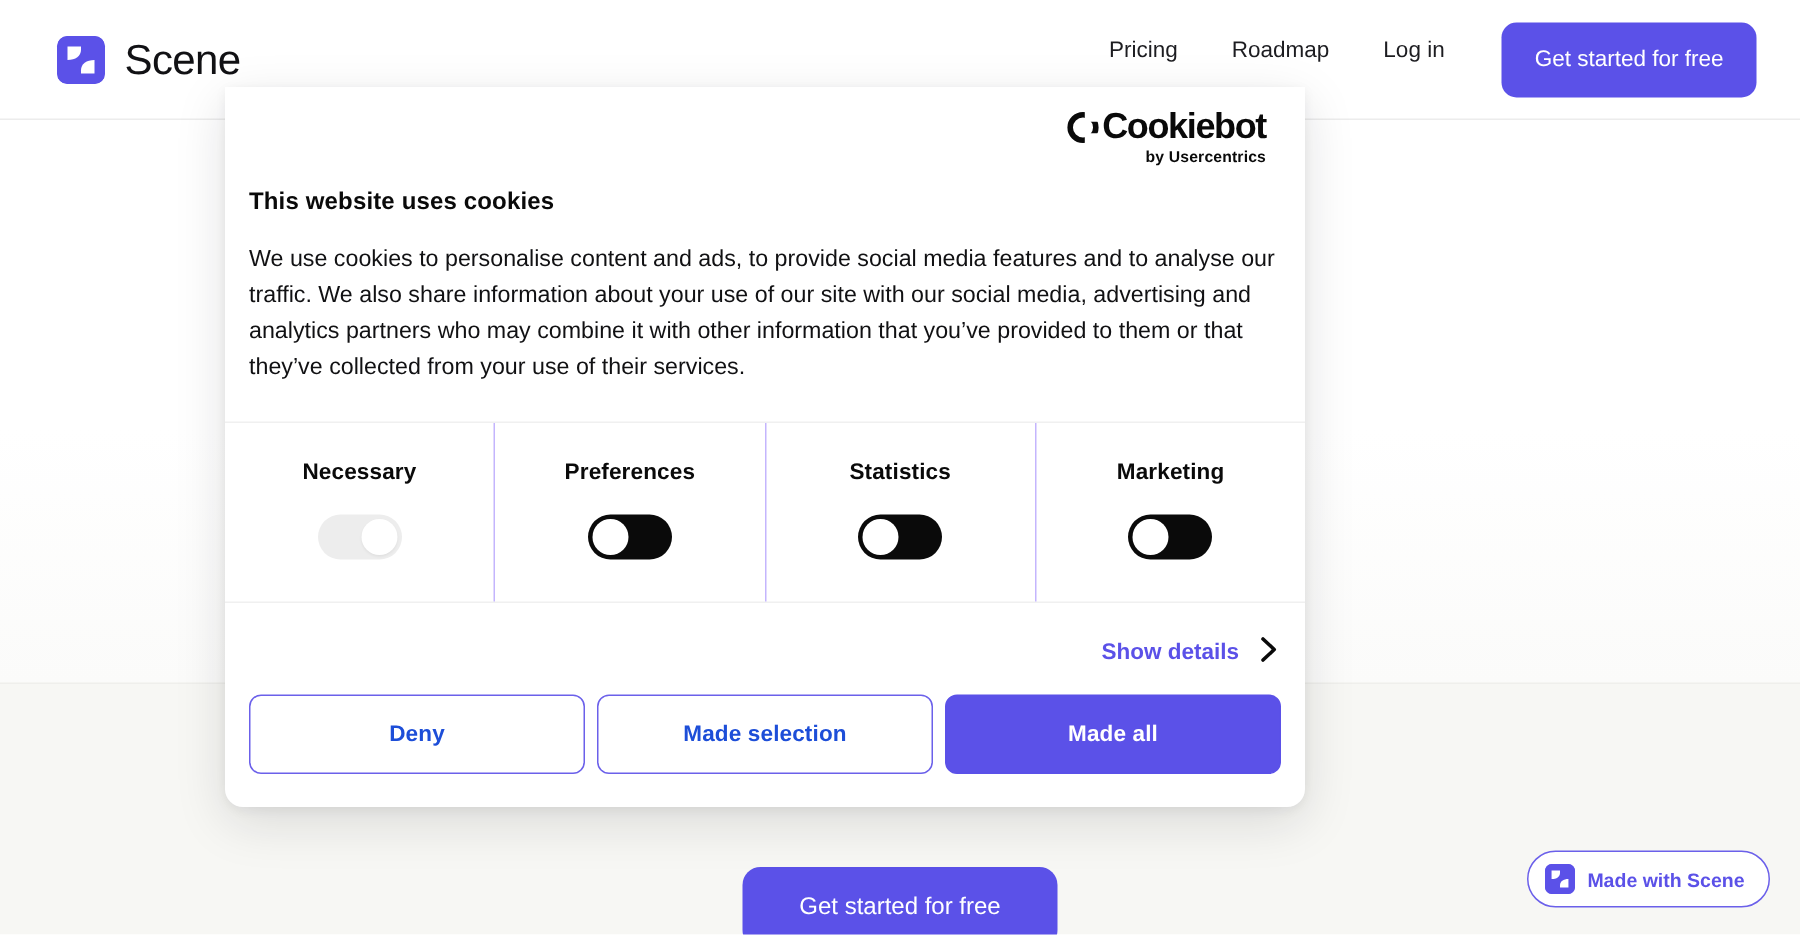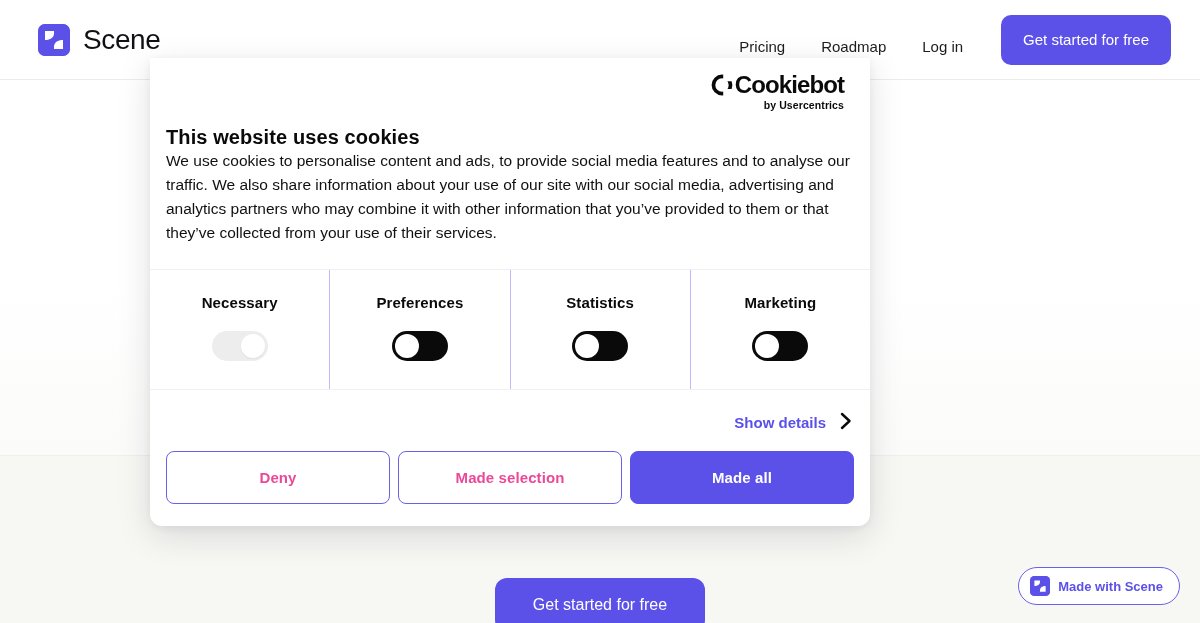--- a/index.html
+++ b/index.html
@@ -76,21 +76,21 @@
   .brand-name {
     font-size: 28px;
     font-weight: 500;
     letter-spacing: -0.4px;
     color: #111114;
   }
 
   .nav-right {
     margin-left: auto;
     display: flex;
-    align-items: flex-end;
+    align-items: flex-start;
     gap: 0;
     padding-right: 29px;
   }
 
   .nav-link {
     font-size: 15px;
     color: #1d1d21;
     text-decoration: none;
     padding: 10px 18px;
     white-space: nowrap;
@@ -199,23 +199,24 @@
     font-weight: 700;
     letter-spacing: 0.1px;
     color: #0a0a0a;
     margin-top: 3px;
   }
 
   .cookie-body {
     padding: 0 16px 24px 16px;
   }
   .cookie-title {
-    font-size: 20px;
+    font-size: 16px;
     font-weight: 700;
     color: #0a0a0a;
+    margin-bottom: 17px;
     letter-spacing: 0.1px;
   }
   .cookie-text {
     font-size: 15.5px;
     line-height: 24px;
     color: #111113;
     font-weight: 400;
   }
 
   
@@ -302,21 +303,21 @@
     height: 53px;
     border-radius: 8px;
     font-size: 15px;
     font-weight: 700;
     font-family: "Liberation Sans", sans-serif;
     cursor: pointer;
     letter-spacing: 0.1px;
   }
   .btn-outline {
     background: #ffffff;
-    color: #ec4899;
+    color: #1d4ed8;
     border: 1.5px solid #6b60ea;
   }
   .btn-primary {
     background: #5b51e8;
     color: #ffffff;
     border: 1.5px solid #5b51e8;
   }
 </style>
 </head>
 <body>

